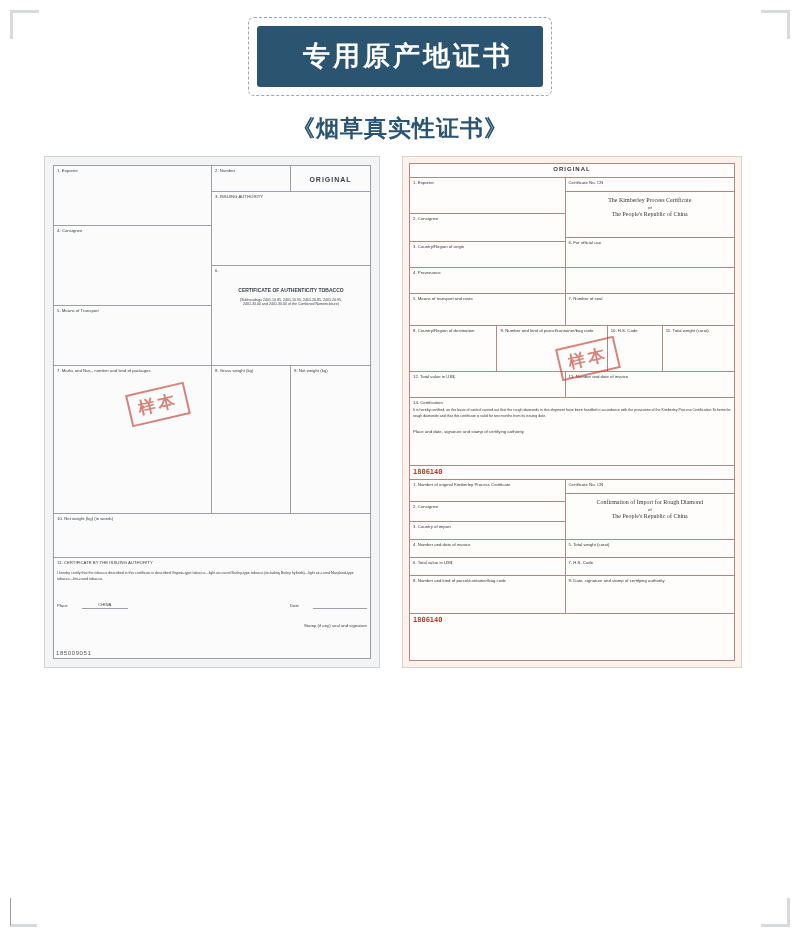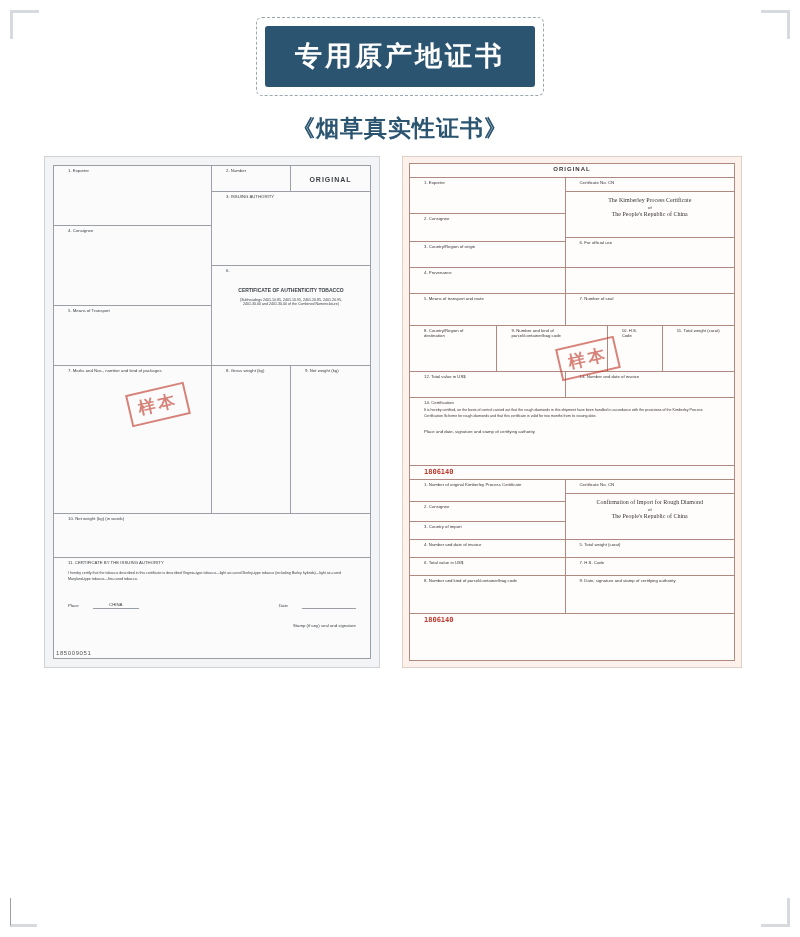--- a/index.html
+++ b/index.html
@@ -37,21 +37,21 @@
     text-align: center;
   }
   .title-badge {
     display: inline-block;
     position: relative;
     background: #2a5470;
     color: #ffffff;
     font-size: 27px;
     font-weight: bold;
     letter-spacing: 3px;
-    padding: 12px 30px 13px 30px;
+    padding: 12px 30px 13px 46px;
     border-radius: 3px;
   }
   .title-badge::before {
     content: "";
     position: absolute;
     left: -9px;
     top: -9px;
     right: -9px;
     bottom: -9px;
     border: 1px dashed #9aa6b0;
@@ -119,21 +119,21 @@
     line-height: 1.25;
   }
   .doc-b .sheet {
     background: #fffdfc;
     border: 1px solid #b08a80;
     color: #3a3236;
   }
   .cell {
     position: absolute;
     box-sizing: border-box;
-    padding: 2px 14px;
+    padding: 2px 3px;
     overflow: hidden;
   }
   .bb { border-bottom: 1px solid #9aa0a6; }
   .bl { border-left: 1px solid #9aa0a6; }
   .br2 { border-right: 1px solid #9aa0a6; }
   .doc-b .bb { border-bottom-color: #b08a80; }
   .doc-b .br2 { border-right-color: #b08a80; }
 
   .orig-word {
     font-size: 7px;

